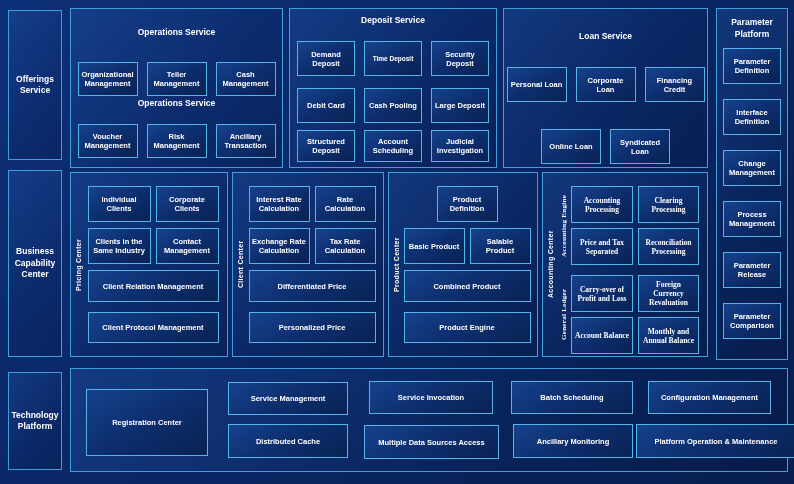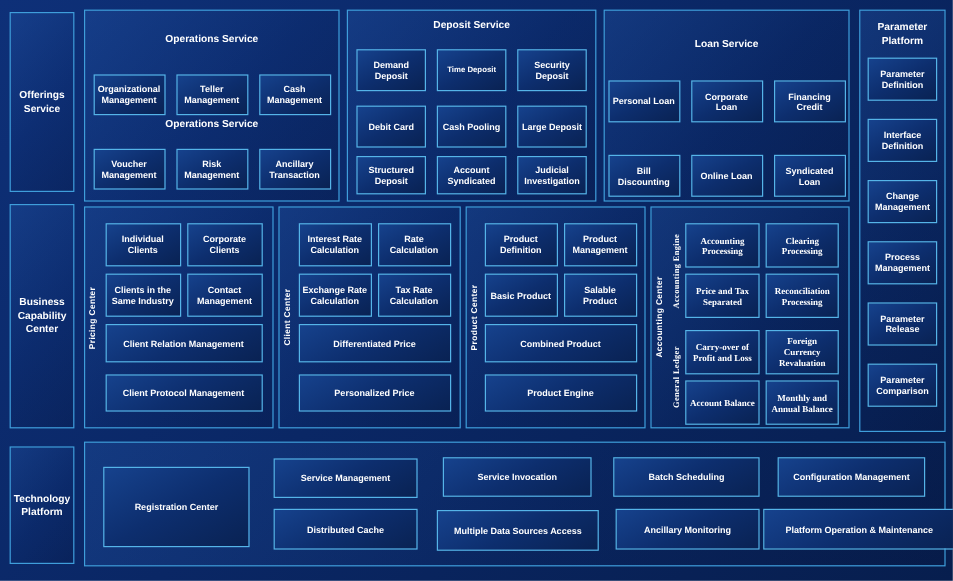--- a/index.html
+++ b/index.html
@@ -104,34 +104,33 @@
       <div class="box fs-small">Time Deposit</div>
       <div class="box">Security Deposit</div>
     </div>
     <div class="brow" style="margin-top:12px;height:35px">
       <div class="box">Debit Card</div>
       <div class="box">Cash Pooling</div>
       <div class="box">Large Deposit</div>
     </div>
     <div class="brow" style="margin-top:7px;height:32px">
       <div class="box">Structured Deposit</div>
-      <div class="box">Account Syndicated</div>
+      <div class="box">Account Scheduling</div>
       <div class="box">Judicial Investigation</div>
     </div>
   </section>
 
   <section class="panel loan" style="left:503px;top:8px;width:205px;height:160px;padding-top:22px">
     <div class="ptitle">Loan Service</div>
     <div class="brow" style="margin-top:26px">
       <div class="box">Personal Loan</div>
       <div class="box">Corporate Loan</div>
       <div class="box">Financing Credit</div>
     </div>
     <div class="brow" style="margin-top:27px">
-      <div class="box">Bill Discounting</div>
       <div class="box">Online Loan</div>
       <div class="box">Syndicated Loan</div>
     </div>
   </section>
 
   <section class="panel param" style="left:716px;top:8px;width:72px;height:352px">
     <div class="ptitle">Parameter</div>
     <div class="ptitle">Platform</div>
     <div class="param-items">
       <div class="box">Parameter Definition</div>
@@ -173,21 +172,20 @@
       <div class="box wide wide1" style="width:127px">Differentiated Price</div>
       <div class="box wide wide2" style="width:127px">Personalized Price</div>
     </div>
   </section>
 
   <section class="panel mid-panel" style="left:388px;top:172px;width:150px;height:185px">
     <div class="vlabel">Product Center</div>
     <div class="mid-content">
       <div class="brow">
         <div class="box sm" style="width:61px">Product Definition</div>
-        <div class="box sm" style="width:61px">Product Management</div>
       </div>
       <div class="brow">
         <div class="box sm" style="width:61px">Basic Product</div>
         <div class="box sm" style="width:61px">Salable Product</div>
       </div>
       <div class="box wide wide1" style="width:127px">Combined Product</div>
       <div class="box wide wide2" style="width:127px">Product Engine</div>
     </div>
   </section>
 

